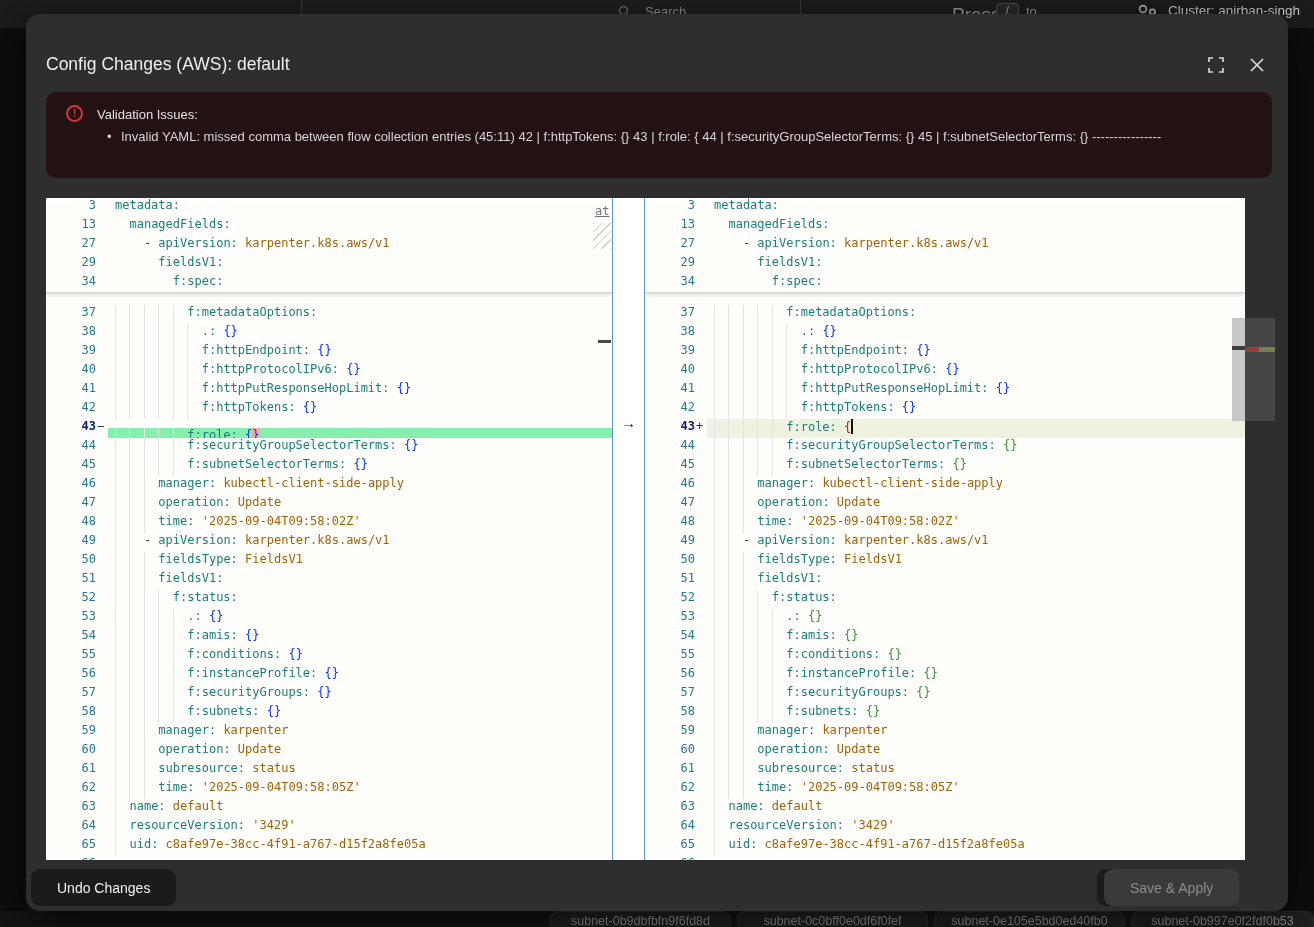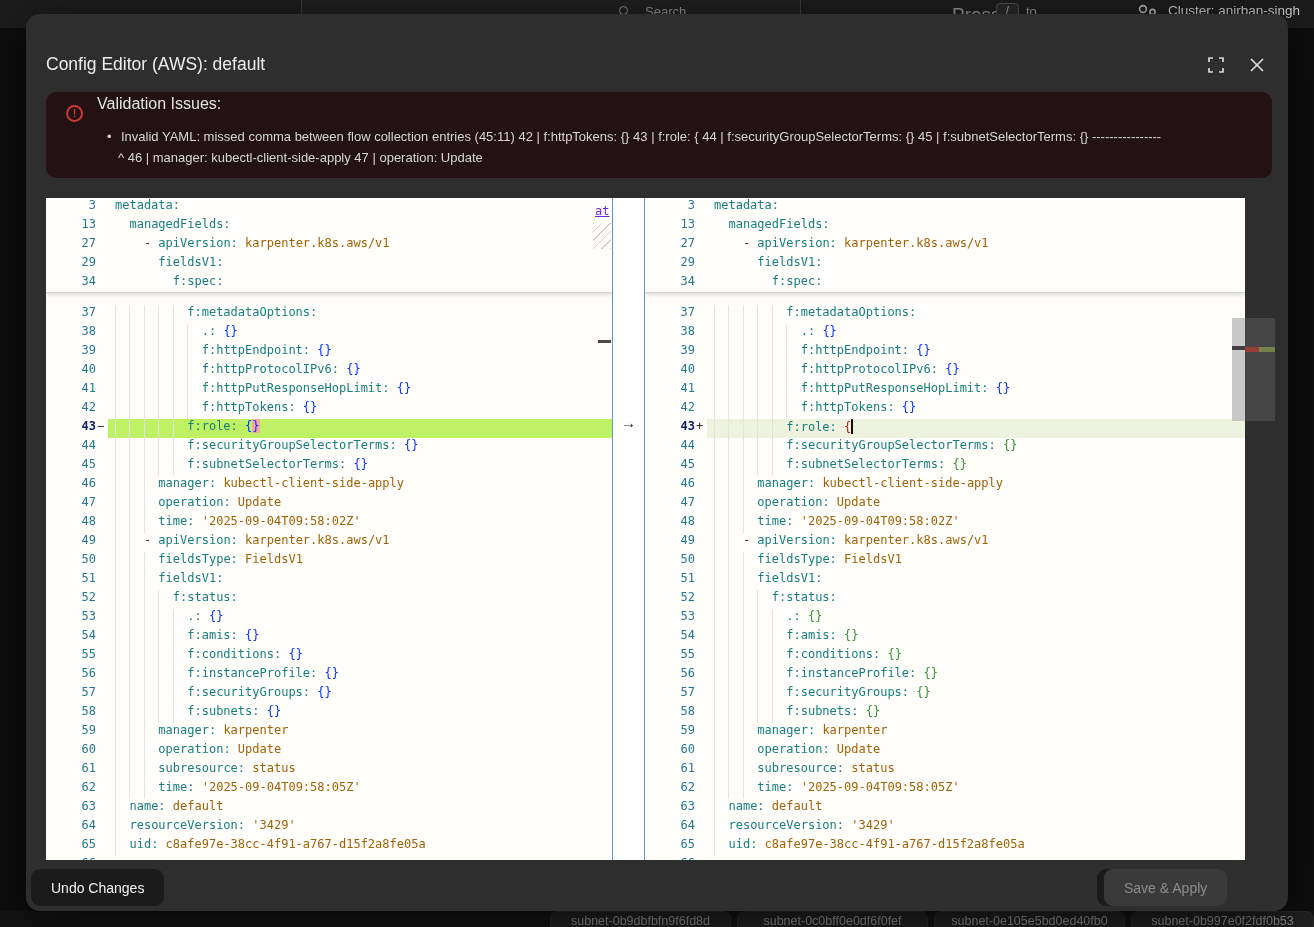--- a/index.html
+++ b/index.html
@@ -28,21 +28,21 @@
   .modal { position:absolute; left:26px; top:14px; width:1262px; height:897px; background:#2e2e2e;
     border-radius:14px; box-shadow:0 10px 50px rgba(0,0,0,.65); }
   .modal-title { position:absolute; left:20px; top:40px; font-size:17.5px; font-weight:500; color:#ededed; }
   .hdr-btn { position:absolute; top:42px; width:20px; height:20px; cursor:pointer; }
   .hdr-btn svg { display:block; }
 
   
   .alert { position:absolute; left:20px; top:78px; width:1226px; height:86px; background:#231114; border-radius:10px; }
   .alert-icon { position:absolute; left:20px; top:13px; width:17px; height:17px; border:2px solid #cb3a3a;
     border-radius:50%; color:#cb3a3a; font-size:11px; font-weight:bold; text-align:center; line-height:13px; }
-  .alert-title { position:absolute; left:51px; top:3px; font-size:16px; color:#e3e3e3; }
+  .alert-title { position:absolute; left:51px; top:15px; font-size:13px; color:#e3e3e3; }
   .alert-bullet { position:absolute; left:61px; top:37px; font-size:13px; color:#d6d6d6; }
   .alert-l1 { position:absolute; left:75px; top:37px; width:1140px; font-size:13px; color:#d6d6d6; white-space:nowrap; }
   .alert-l2 { position:absolute; left:72px; top:58px; width:1140px; font-size:13px; color:#d6d6d6; white-space:nowrap; }
 
   
   .diff { position:absolute; left:20px; top:184px; width:1229px; height:662px; }
   .editor { position:absolute; top:0; height:662px; background:#fffefa; overflow:hidden; }
   .ed-left { left:0; width:566px; }
   .ed-right { left:599px; width:600px; }
   .sash { position:absolute; left:566px; top:0; width:33px; height:662px; background:#ffffff;
@@ -53,21 +53,21 @@
   .sticky { position:absolute; left:0; top:0; right:0; height:95px; background:#fffefa; z-index:3;
     border-bottom:1px solid #d4d4d4; box-shadow:0 2px 4px rgba(0,0,0,.14); }
   .codebody { position:absolute; left:0; top:107px; right:0; }
 
   .row { display:flex; height:19px; line-height:19px; font:12px "DejaVu Sans Mono", monospace; white-space:pre; }
   .ln { width:62px; flex:none; display:flex; justify-content:flex-end; }
   .ln .num { color:#237893; }
   .ln.act .num { color:#0b216f; font-weight:bold; }
   .ln .sgn { width:12px; color:#333; text-align:left; padding-left:1px; }
   .code { flex:1; position:relative; padding-left:7px; overflow:hidden; }
-  .code.del { background:#bef264; }
+  .code.del { background:#86efac;margin-top:9px; }
   .code.add { background:#edf3df; }
   .g { position:absolute; left:7px; top:0; bottom:0;
     background:repeating-linear-gradient(to right, #e3e3e3 0 1px, transparent 1px 14.45px); }
   .k { color:#177e7e; }
   .v { color:#a16207; }
   .dsh { color:#333333; }
   .bb { color:#0431fa; }
   .bg { color:#319331; }
   .brr { color:#c01515; }
   .cd { background:#f5a8a3; }
@@ -75,27 +75,27 @@
 
   
   .ov-dash-left { position:absolute; right:1px; top:142px; width:13px; height:3px; background:#4a4a4a; z-index:4; }
   .thumb { position:absolute; right:0; top:120px; width:13px; height:103px; background:rgba(190,190,190,.85); z-index:4; cursor:pointer; }
   .thumb .dash { position:absolute; left:0; top:28px; width:100%; height:4px; background:#3f3f3f; }
   .overview { position:absolute; left:1199px; top:0; width:30px; height:662px; }
   .ov-slider { position:absolute; left:0; top:120px; width:30px; height:103px; background:#454545; }
   .ov-red { position:absolute; left:0; top:149px; width:14px; height:5px; background:#993c3a; }
   .ov-green { position:absolute; left:14px; top:149px; width:16px; height:5px; background:#75824a; }
 
-  .frag { position:absolute; left:549px; top:6px; font:12px "DejaVu Sans Mono", monospace; color:#6d28d9; z-index:5;text-decoration:underline; }
+  .frag { position:absolute; left:549px; top:6px; font:12px "DejaVu Sans Mono", monospace; color:#737373; z-index:5;text-decoration:underline; }
   .hatch { position:absolute; left:547px; top:25px; width:18px; height:26px; z-index:5;
     background:repeating-linear-gradient(135deg, #cfcfcf 0 1px, transparent 1px 6px); }
 
   
   .btn { position:absolute; top:869px; height:37px; border:none; border-radius:9px; font-size:14px;
-    font-family:"Liberation Sans", sans-serif; cursor:pointer; padding:0 20px; }
+    font-family:"Liberation Sans", sans-serif; cursor:pointer; padding:0 26px; }
   .btn-dark { background:#1b1b1b; color:#f2f2f2; }
   .btn-disabled { background:#3a3a3a; color:#8c8c8c; cursor:default; }
 </style>
 </head>
 <body>
 
 <div class="stage">
 
   <div class="app-header">
     <div class="search-box">
@@ -114,21 +114,21 @@
     </div>
   </div>
 
   <div class="bottom-strip"></div>
   <div class="subnet-cell" style="left:550px;width:181px;">subnet-0b9dbfbfn9f6fd8d</div>
   <div class="subnet-cell" style="left:737px;width:191px;">subnet-0c0bff0e0df6f0fef</div>
   <div class="subnet-cell" style="left:934px;width:191px;">subnet-0e105e5bd0ed40fb0</div>
   <div class="subnet-cell" style="left:1131px;width:183px;">subnet-0b997e0f2fdf0b53</div>
 
   <div class="modal">
-    <div class="modal-title">Config Editor (AWS): default</div>
+    <div class="modal-title">Config Changes (AWS): default</div>
 
     <div class="hdr-btn" style="left:1181px;">
       <svg width="18" height="18" viewBox="0 0 18 18">
         <g fill="none" stroke="#d8d8d8" stroke-width="1.7">
           <path d="M2 6V2h4"></path>
             <path d="M12 2h4v4"></path>
             <path d="M16 12v4h-4"></path>
             <path d="M6 16H2v-4"></path>
         </g>
       </svg>
@@ -140,21 +140,20 @@
             <path d="M15 3L3 15"></path>
           </g>
       </svg>
     </div>
 
     <div class="alert">
       <span class="alert-icon">!</span>
       <span class="alert-title">Validation Issues:</span>
       <span class="alert-bullet">•</span>
       <div class="alert-l1">Invalid YAML: missed comma between flow collection entries (45:11) 42 | f:httpTokens: {} 43 | f:role: { 44 | f:securityGroupSelectorTerms: {} 45 | f:subnetSelectorTerms: {} ----------------</div>
-      <div class="alert-l2">^ 46 | manager: kubectl-client-side-apply 47 | operation: Update</div>
     </div>
 
     <div class="diff">
       <div class="editor ed-left">
         <div class="sticky" id="sticky-left">
             <div class="row"><span class="ln"><span class="num">3</span><span class="sgn"></span></span><span class="code"><span class="k">metadata:</span></span></div>
             <div class="row"><span class="ln"><span class="num">13</span><span class="sgn"></span></span><span class="code">  <span class="k">managedFields:</span></span></div>
             <div class="row"><span class="ln"><span class="num">27</span><span class="sgn"></span></span><span class="code">    <span class="dsh">- </span><span class="k">apiVersion: </span><span class="v">karpenter.k8s.aws/v1</span></span></div>
             <div class="row"><span class="ln"><span class="num">29</span><span class="sgn"></span></span><span class="code">      <span class="k">fieldsV1:</span></span></div>
             <div class="row"><span class="ln"><span class="num">34</span><span class="sgn"></span></span><span class="code">        <span class="k">f:spec:</span></span></div>

